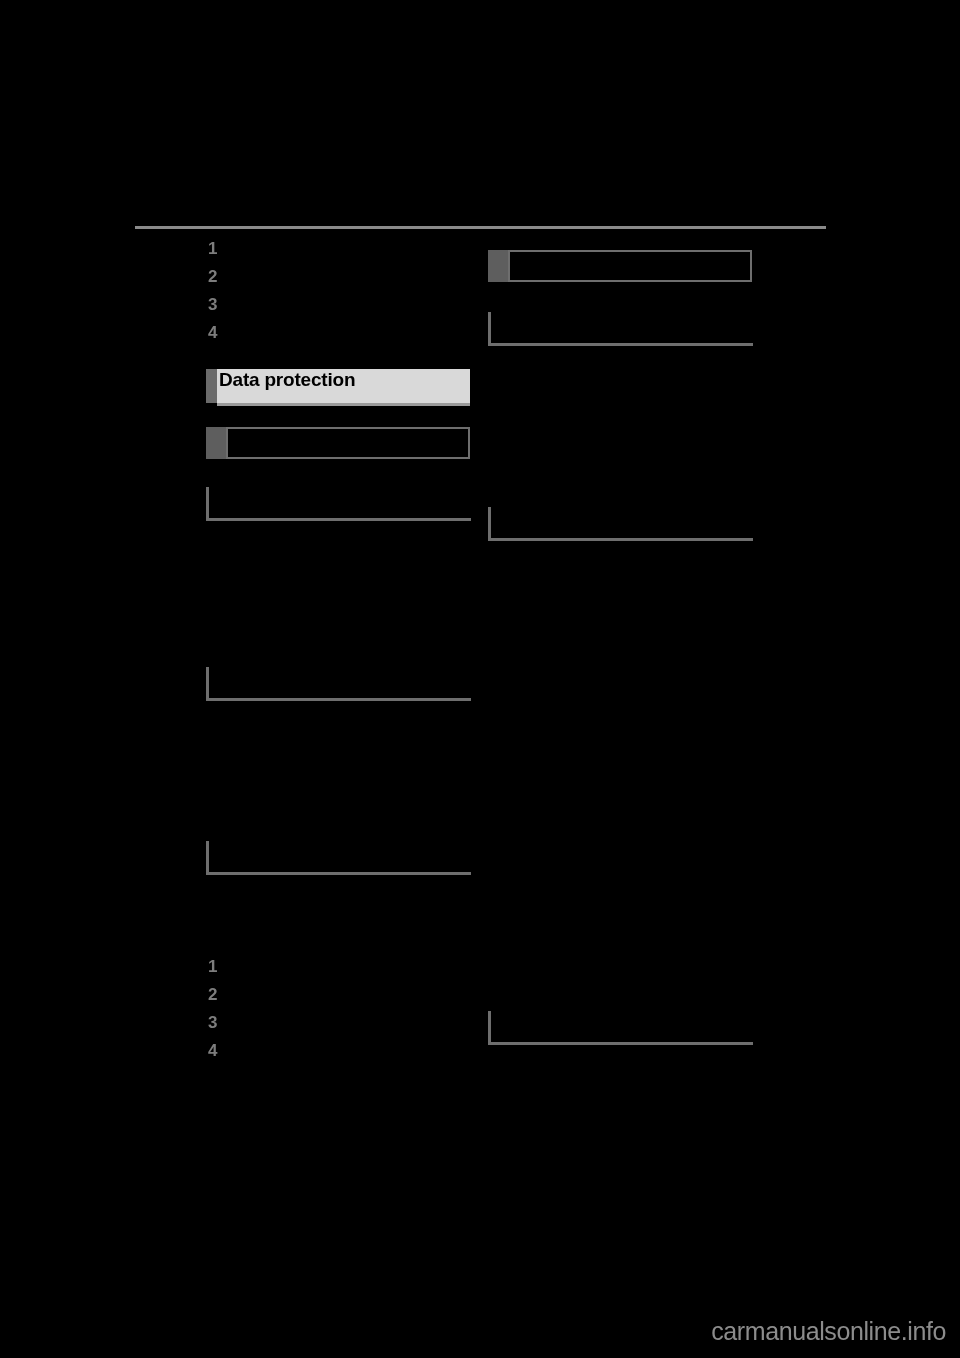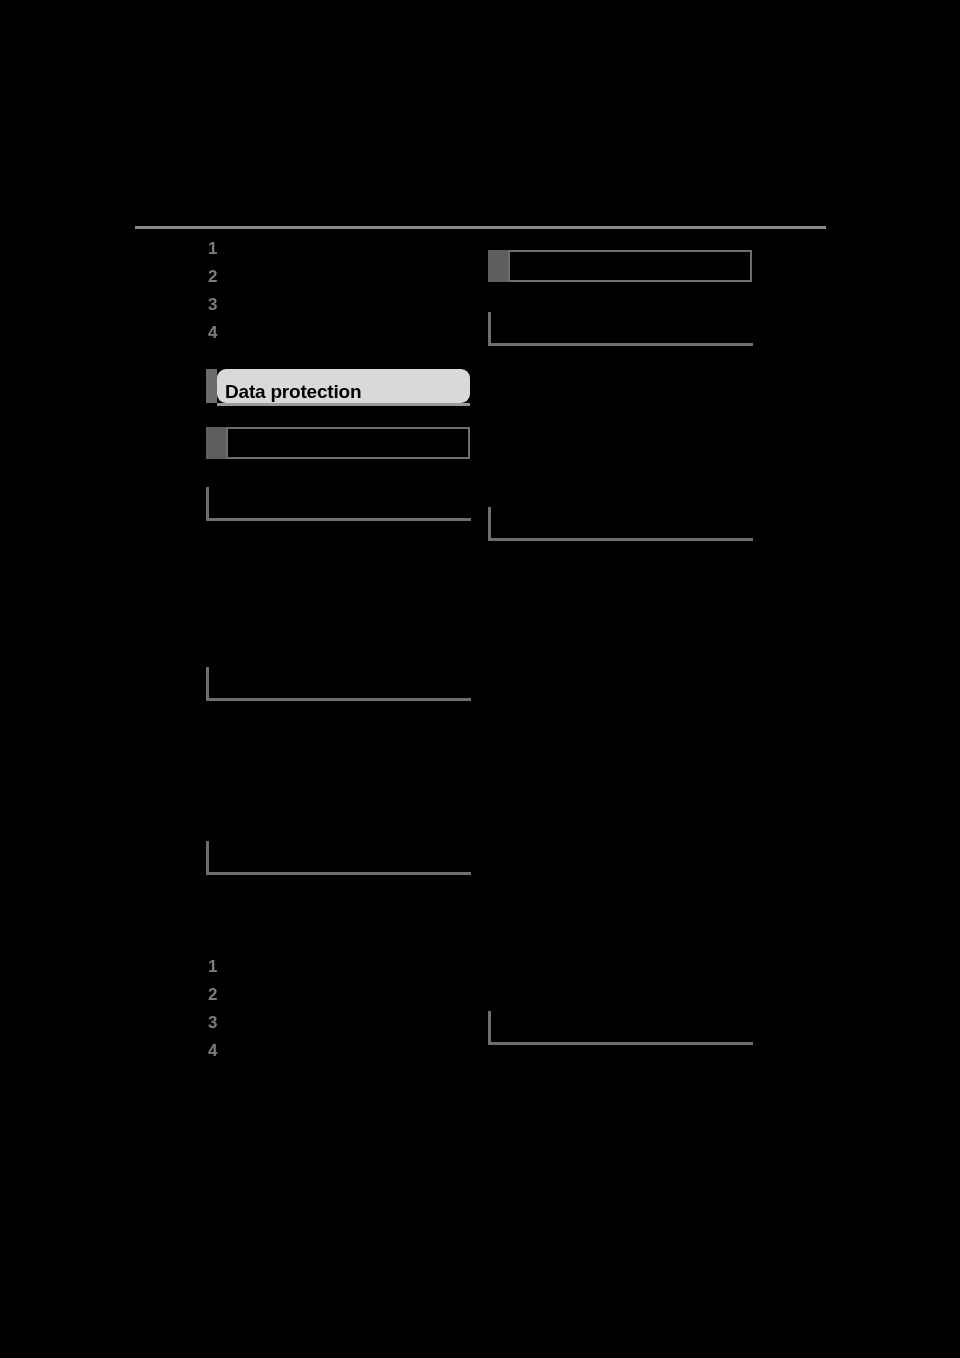--- a/index.html
+++ b/index.html
@@ -61,24 +61,23 @@
   }
   .section-banner .tab {
     width: 11px;
     background: #6b6b6b;
     flex: 0 0 auto;
   }
   .section-banner .band {
     flex: 1 1 auto;
     background: #d9d9d9;
     display: flex;
-    align-items: flex-end;
-    padding-left: 8px;
+    align-items: flex-start;
+    padding-left: 2px;
     box-sizing: border-box;
-    border-radius: 9px;
   }
   .section-banner .band-title {
     font-size: 19px;
     font-weight: bold;
     color: #000000;
     letter-spacing: -0.2px;
     white-space: nowrap;
   }
   .section-banner .band-shadow {
     position: absolute;
@@ -201,14 +200,15 @@
     <div class="h"></div>
   </div>
 
   <div class="num-list" id="num-list-bottom">
     <span class="num">1</span>
     <span class="num">2</span>
     <span class="num">3</span>
     <span class="num">4</span>
   </div>
 
+  <div class="watermark">carmanualsonline.info</div>
 
 </div>
 
 </body></html>

